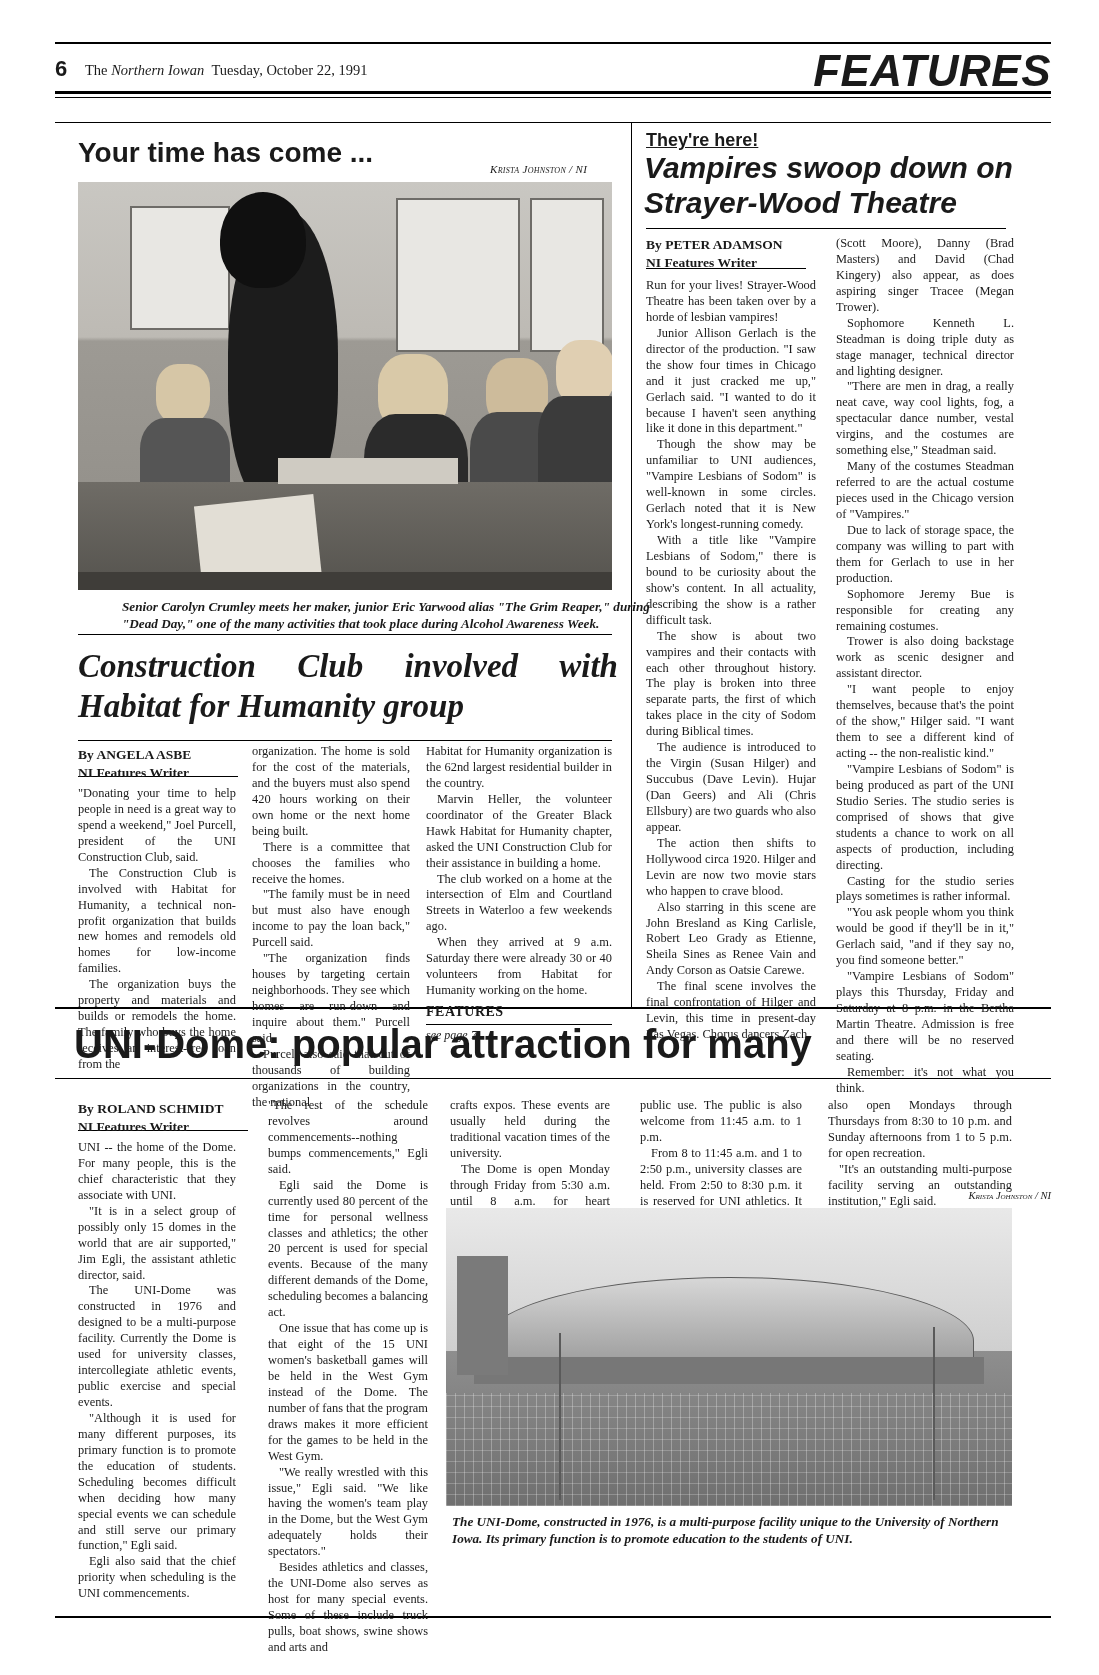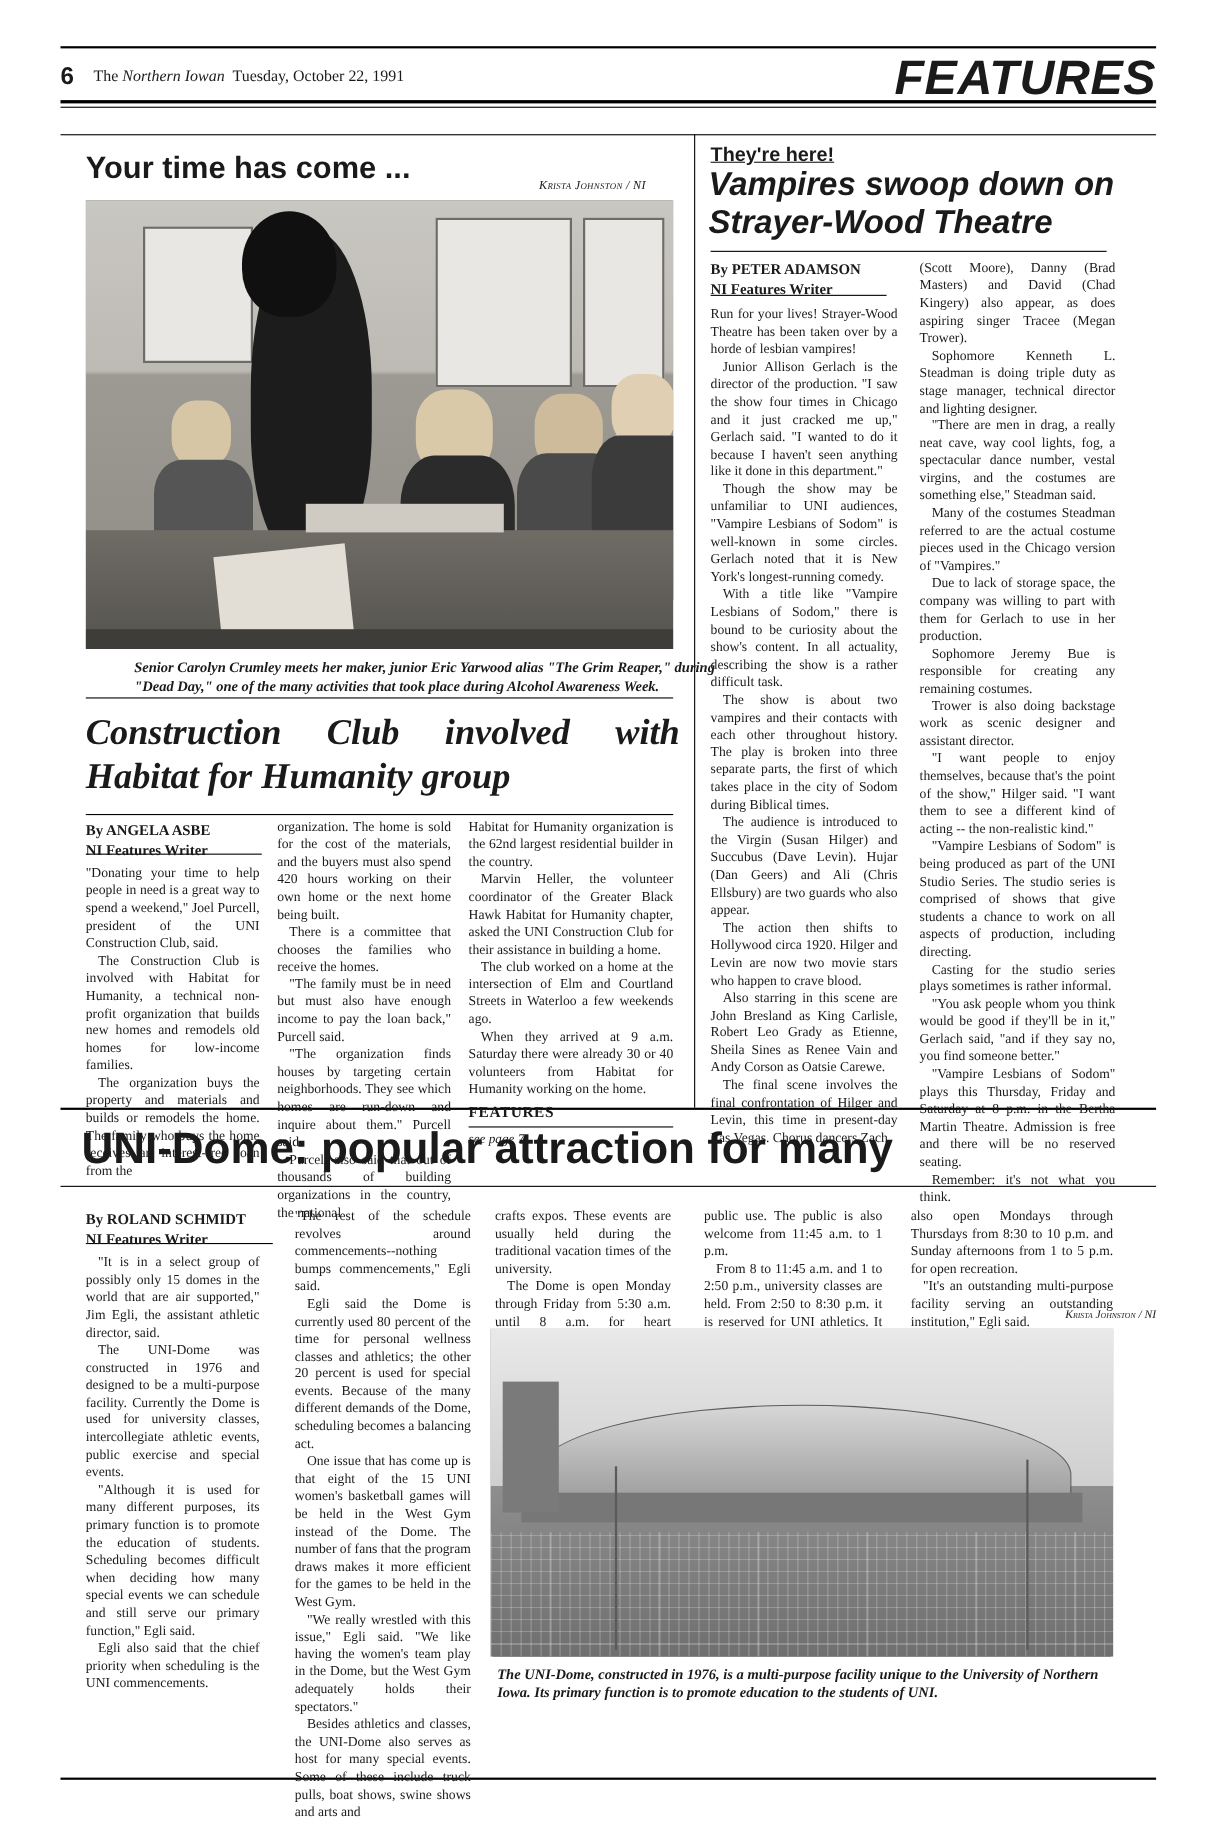--- a/index.html
+++ b/index.html
@@ -385,20 +385,21 @@
   </div>
 
   <div class="dome-head">UNI-Dome: popular attraction for many</div>
 
   <div class="byline" style="position:absolute; left:78px; top:1100px; width:170px;">
     <div>By ROLAND SCHMIDT</div>
     <div>NI Features Writer</div>
   </div>
 
   <div class="col" style="left:78px; top:1140px; width:158px;">
+    <p class="noind">UNI -- the home of the Dome. For many people, this is the chief characteristic that they associate with UNI.</p>
     <p>"It is in a select group of possibly only 15 domes in the world that are air supported," Jim Egli, the assistant athletic director, said.</p>
     <p>The UNI-Dome was constructed in 1976 and designed to be a multi-purpose facility. Currently the Dome is used for university classes, intercollegiate athletic events, public exercise and special events.</p>
     <p>"Although it is used for many different purposes, its primary function is to promote the education of students. Scheduling becomes difficult when deciding how many special events we can schedule and still serve our primary function," Egli said.</p>
     <p>Egli also said that the chief priority when scheduling is the UNI commencements.</p>
   </div>
 
   <div class="col" style="left:268px; top:1098px; width:160px;">
     <p class="noind">"The rest of the schedule revolves around commencements--nothing bumps commencements," Egli said.</p>
     <p>Egli said the Dome is currently used 80 percent of the time for personal wellness classes and athletics; the other 20 percent is used for special events. Because of the many different demands of the Dome, scheduling becomes a balancing act.</p>
     <p>One issue that has come up is that eight of the 15 UNI women's basketball games will be held in the West Gym instead of the Dome. The number of fans that the program draws makes it more efficient for the games to be held in the West Gym.</p>

